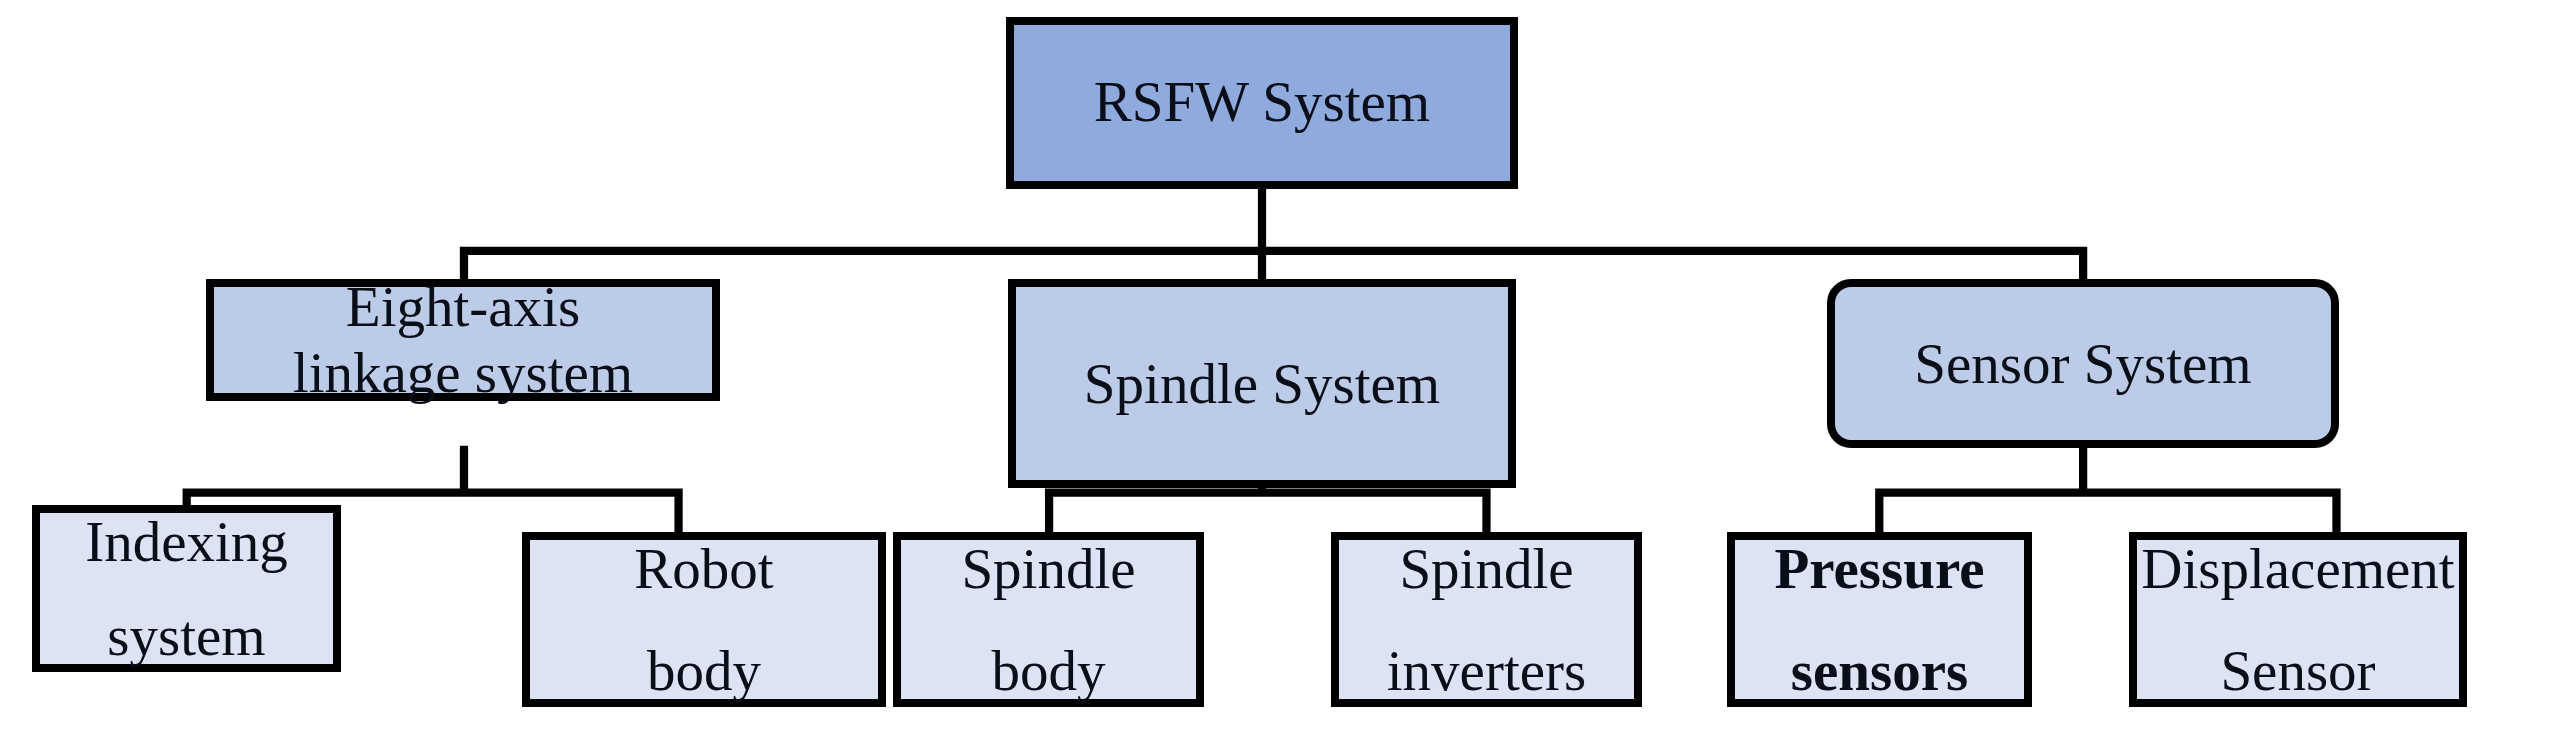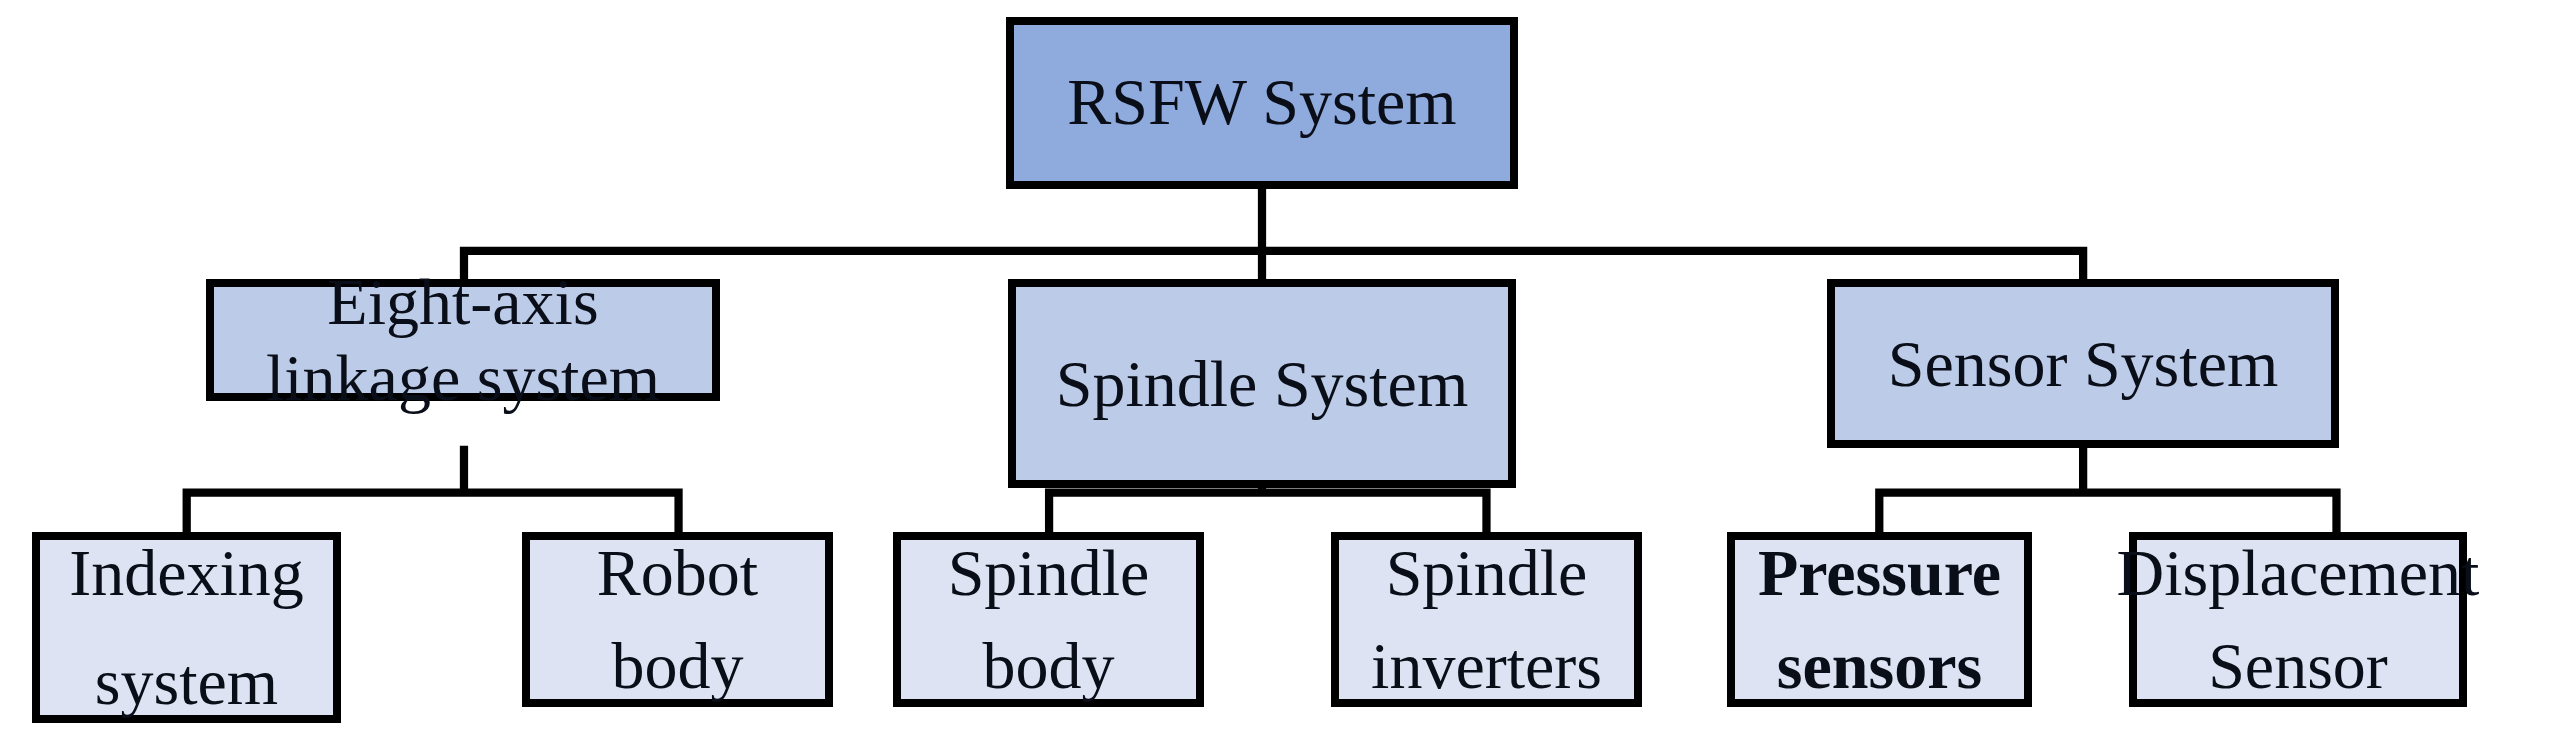--- a/index.html
+++ b/index.html
@@ -29,21 +29,21 @@
   }
   .node {
     position: absolute;
     box-sizing: border-box;
     border: 8.3px solid #000000;
     display: flex;
     flex-direction: column;
     align-items: center;
     text-align: center;
     color: #0a0e18;
-    font-size: 66px;
+    font-size: 57px;
     white-space: nowrap;
   }
   .l1 {
     background: #8faadc;
     justify-content: center;
     line-height: 1.1;
   }
   .l2 {
     background: #bccbe8;
     justify-content: center;
@@ -52,23 +52,23 @@
   .l3 {
     background: #dde3f2;
     justify-content: space-between;
     line-height: 1.0;
   }
   .line { display: block; }
 
   #n-root         { left: 1006px; top: 16.5px;  width: 512px; height: 172px; }
   #n-eight-axis   { left: 206px;  top: 279px; width: 514px; height: 122px; }
   #n-spindle-sys  { left: 1008px; top: 279px; width: 508px; height: 209px; }
-  #n-sensor-sys   { left: 1827px; top: 279px; width: 512px; height: 169px; }
-  #n-indexing     { left: 32px;   top: 532px; width: 309px; height: 191px; }
-  #n-robot        { left: 522px;  top: 532px; width: 311px; height: 175px; }
+  #n-sensor-sys   { left: 1827px; top: 279px; width: 512px; height: 169px; border-radius: 24px; }
+  #n-indexing     { left: 32px;   top: 505px; width: 309px; height: 167px; }
+  #n-robot        { left: 522px;  top: 532px; width: 364px; height: 175px; }
   #n-spindle-body { left: 893px; top: 532px; width: 311px; height: 175px; }
   #n-spindle-inv  { left: 1331px; top: 532px; width: 311px; height: 175px; }
   #n-pressure     { left: 1727px; top: 532px; width: 305px; height: 175px; font-weight: bold; }
   #n-displacement { left: 2129px; top: 532px; width: 338px; height: 175px; }
 </style>
 </head>
 <body>
 
 <div class="canvas">
 

